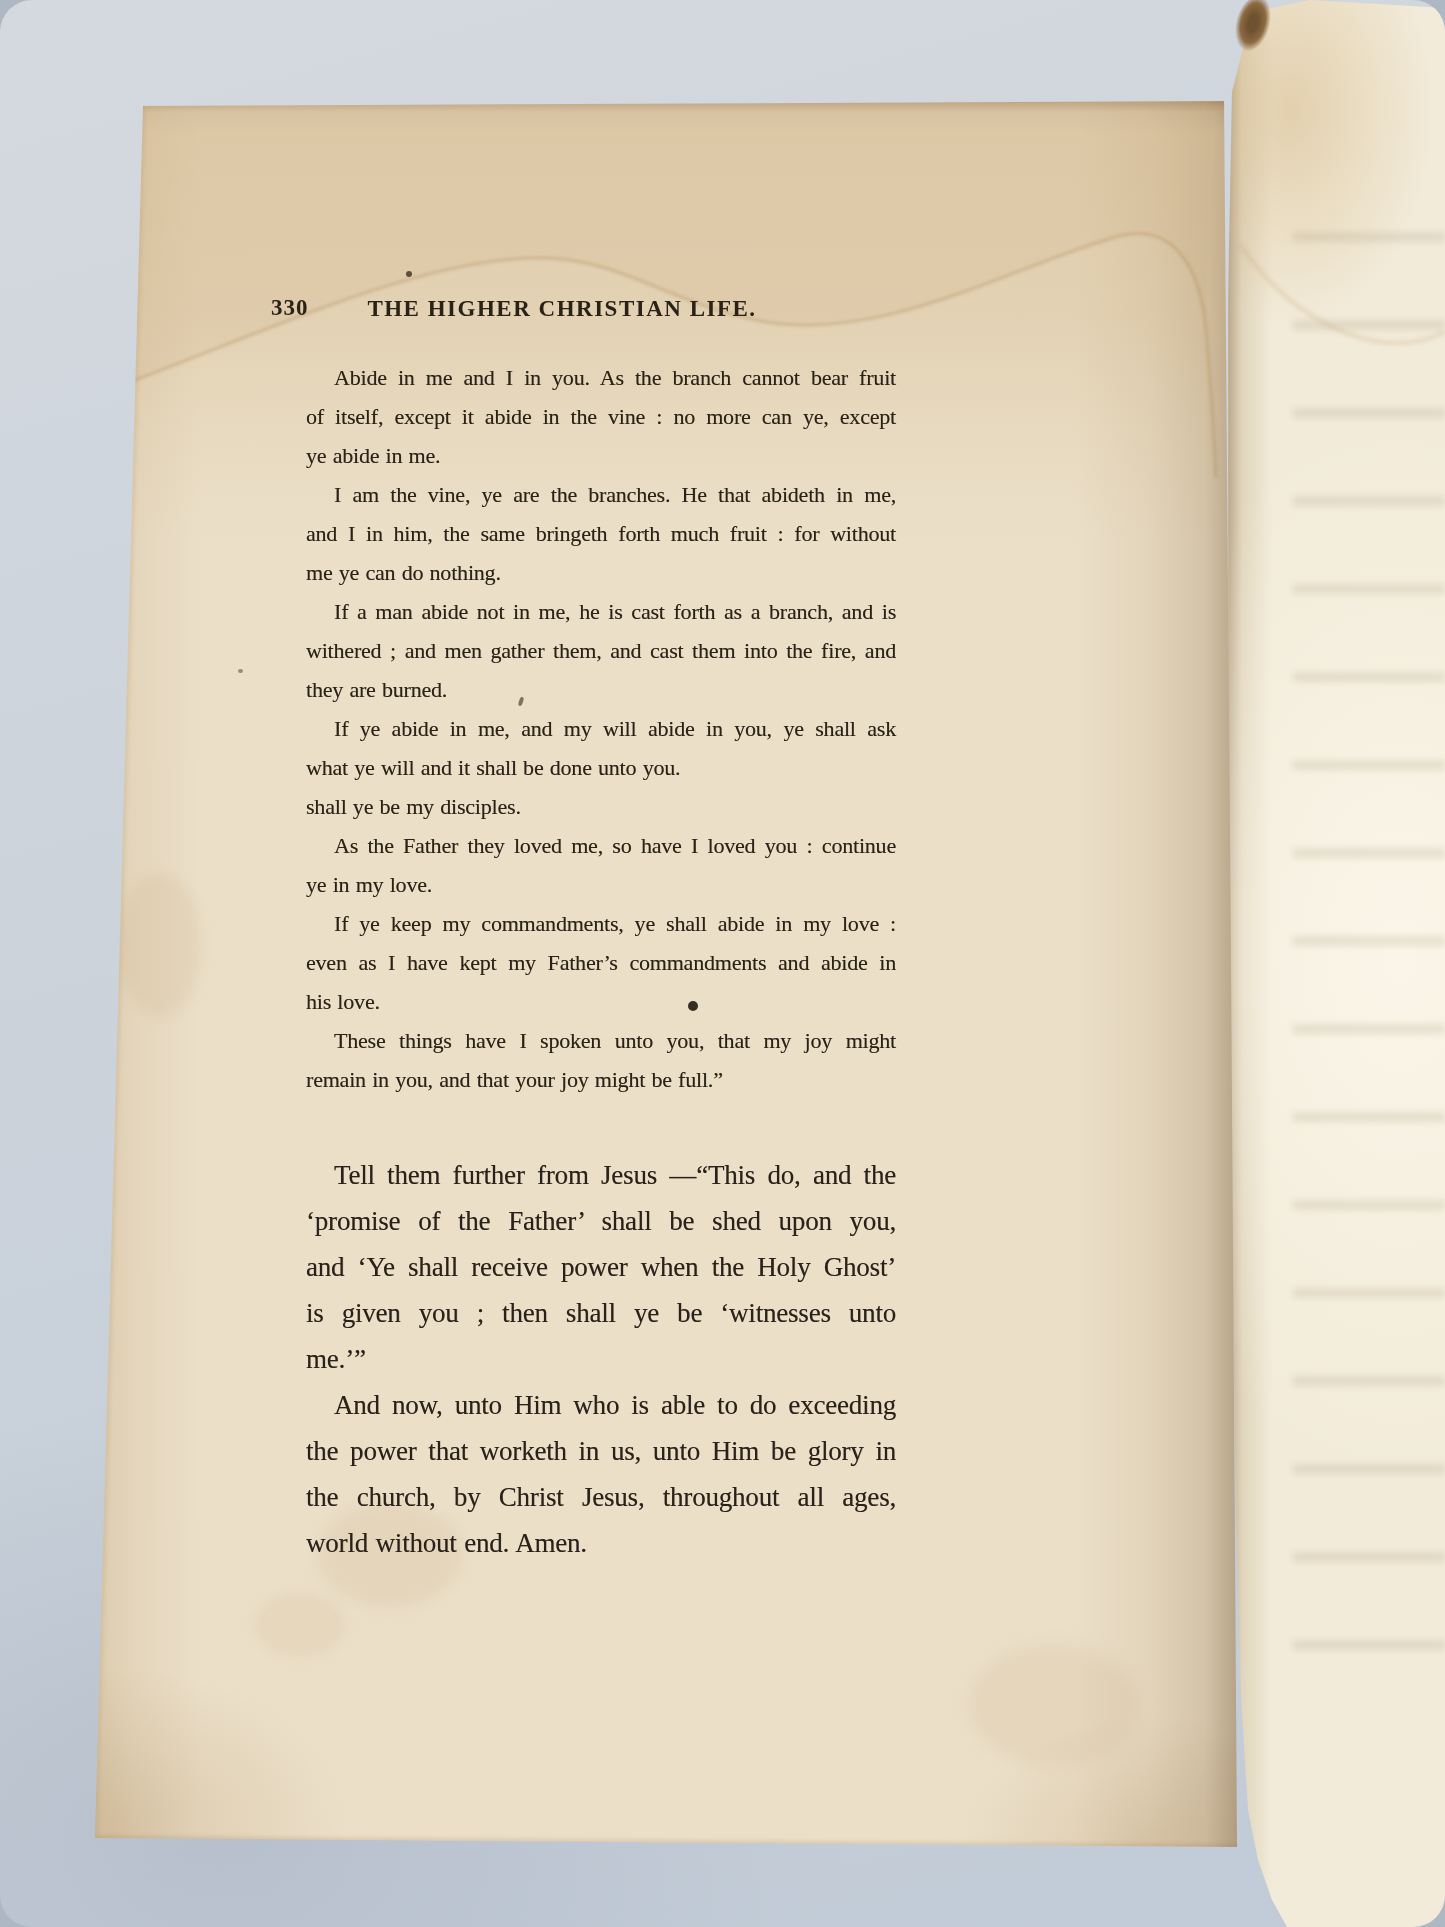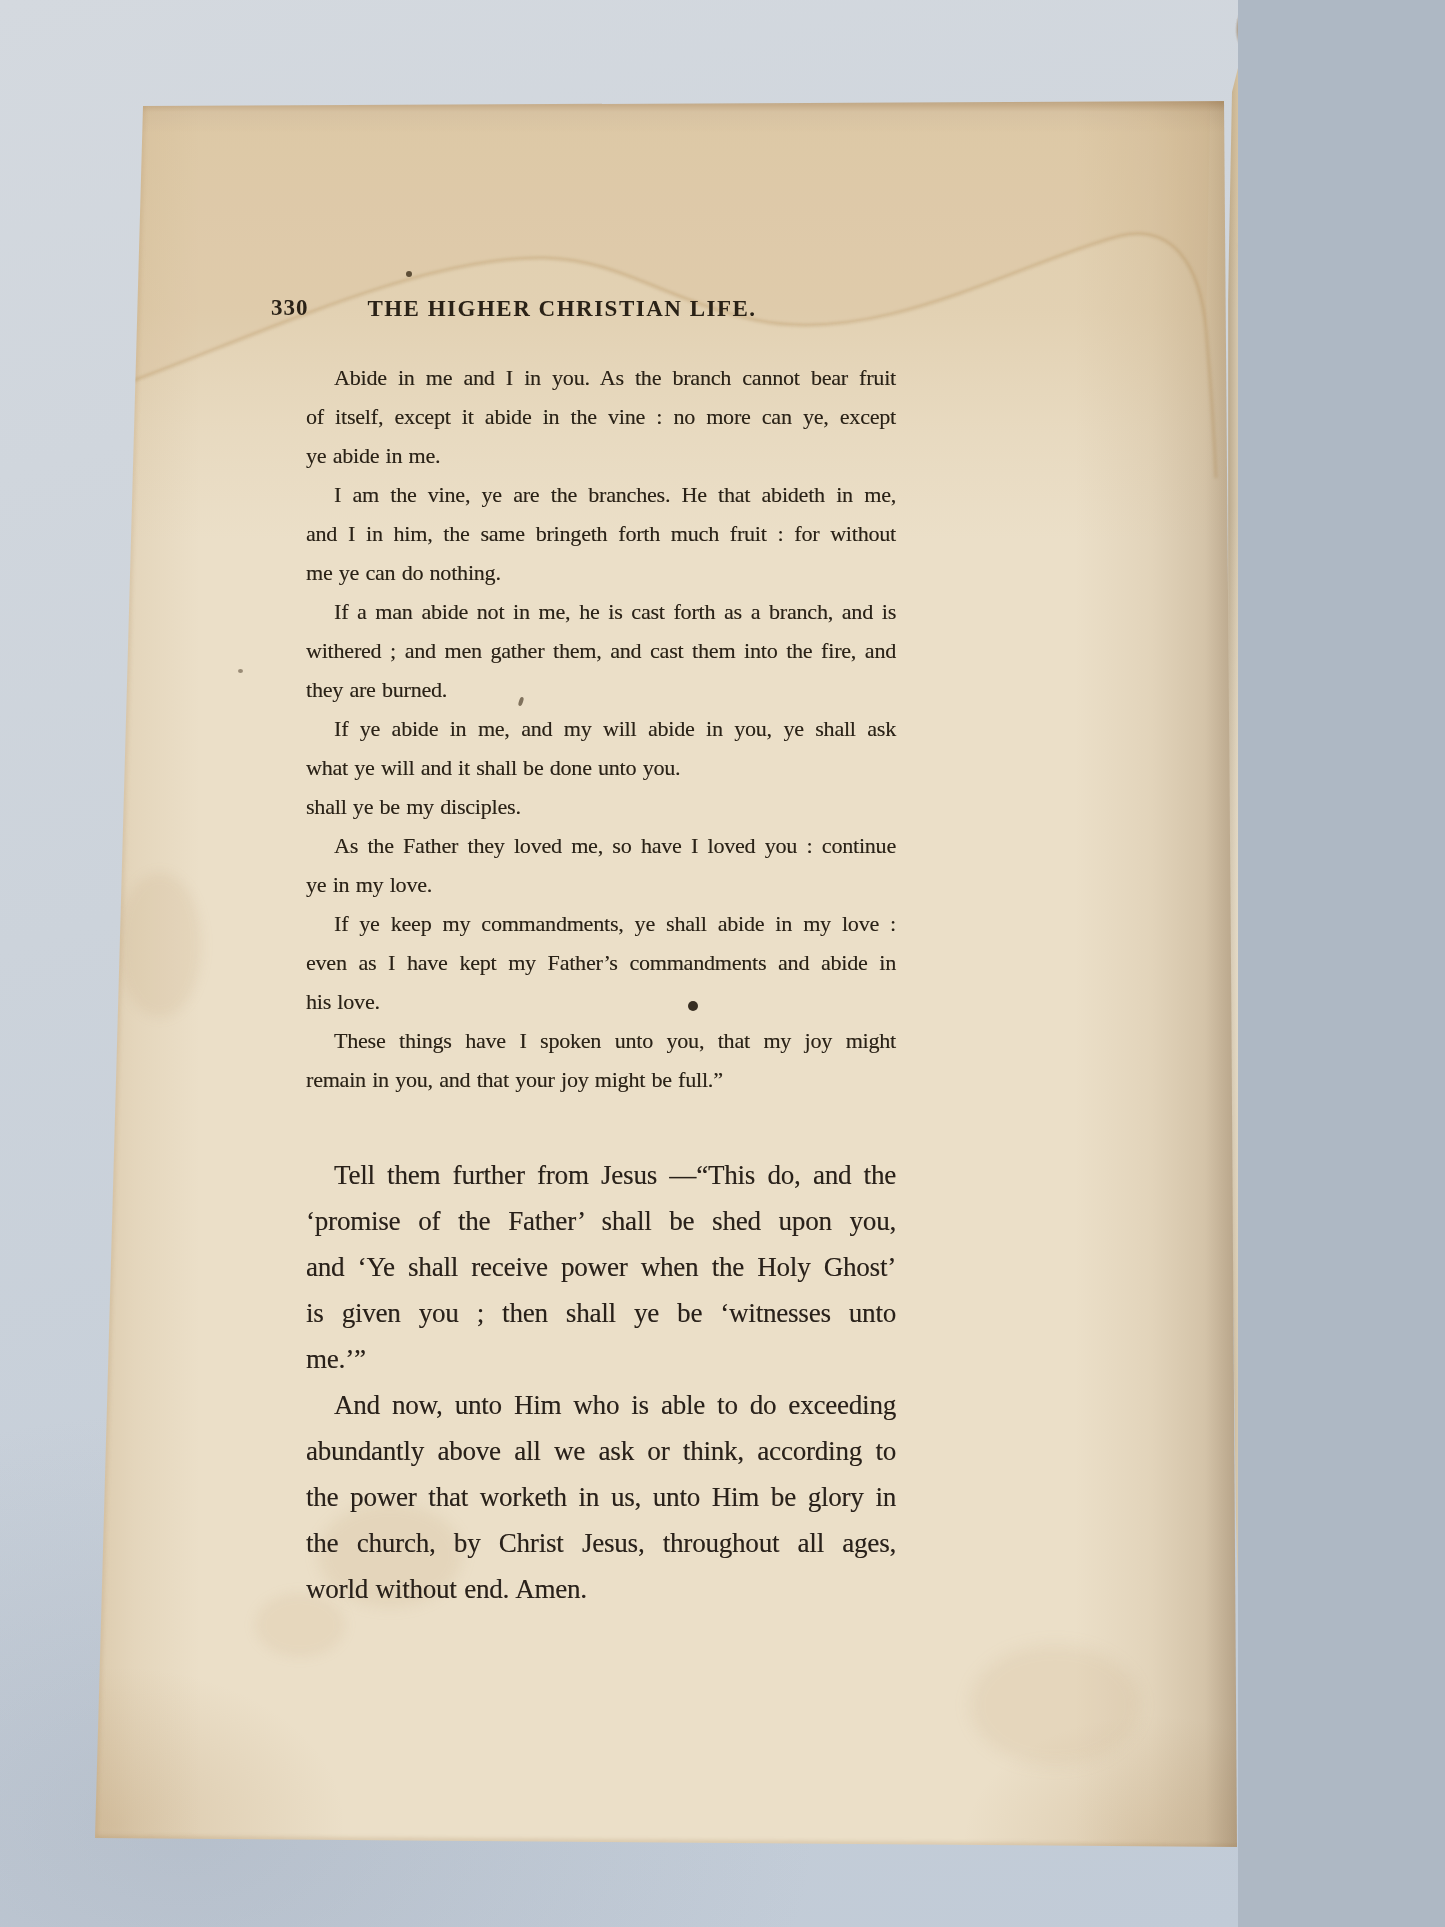--- a/index.html
+++ b/index.html
@@ -1,21 +1,22 @@
 <!DOCTYPE html>
 <html><head>
 <meta charset="utf-8">
 <style>
   html,body{margin:0;padding:0;background:#aeb8c4;}
   .canvas{
-    position:relative;width:1238px;height:1927px;overflow:hidden;
+    position:relative;width:1445px;height:1927px;overflow:hidden;
     background:
       radial-gradient(900px 600px at 15% 95%, rgba(150,160,175,.30), rgba(150,160,175,0) 70%),
       linear-gradient(165deg,#d4d9df 0%,#ccd3db 42%,#c1cbd7 100%);
     font-family:"Liberation Serif","DejaVu Serif",serif;
+    border-radius:32px;
   }
 
   
   .leaf{
     position:absolute;inset:0;z-index:1;
     clip-path:polygon(1232px 92px,1252px 12px,1310px 0px,1445px 8px,1445px 1927px,1287px 1927px,1272px 1900px,1258px 1860px,1248px 1810px,1241px 1700px,1236px 1520px,1231px 1140px,1228px 700px,1228px 300px);
     background:
       radial-gradient(200px 300px at 1290px 110px, rgba(208,174,120,.45), rgba(208,174,120,0) 72%),
       radial-gradient(420px 700px at 1400px 950px, rgba(253,249,238,.75), rgba(253,249,238,0) 75%),
       linear-gradient(90deg, rgba(255,255,255,0) 1224px, rgba(125,95,55,.45) 1229px, rgba(165,135,85,.22) 1242px, rgba(242,235,216,0) 1272px),
@@ -150,21 +151,20 @@
     <div class="exhortation">
         <div class="para">
           <div class="line first">Tell them further from Jesus —“This do, and the</div>
           <div class="line">‘promise of the Father’ shall be shed upon you,</div>
           <div class="line">and ‘Ye shall receive power when the Holy Ghost’</div>
           <div class="line">is given you ;  then shall ye be ‘witnesses unto</div>
           <div class="line last">me.’”</div>
         </div>
         <div class="para">
           <div class="line first">And now, unto Him who is able to do exceeding</div>
-          <div class="line">abundantly above all we ask or  think, according to</div>
           <div class="line">the power that worketh in us, unto Him be glory in</div>
           <div class="line">the church, by Christ Jesus, throughout all ages,</div>
           <div class="line last">world without end.   Amen.</div>
         </div>
       </div>
 
     <div class="ink-speck speck-a"></div>
     <div class="ink-speck speck-b"></div>
     <div class="ink-speck speck-c"></div>
     <div class="ink-speck speck-d"></div>

